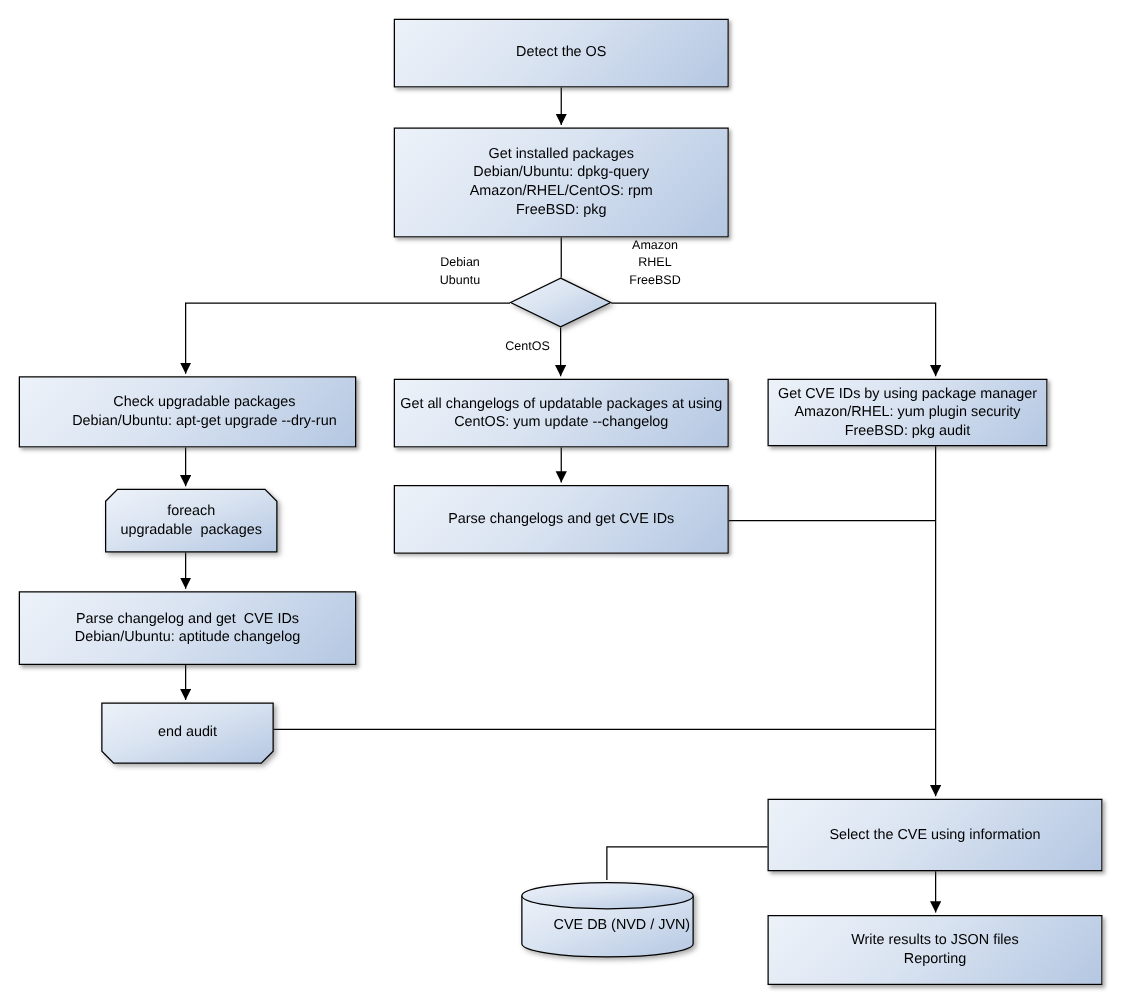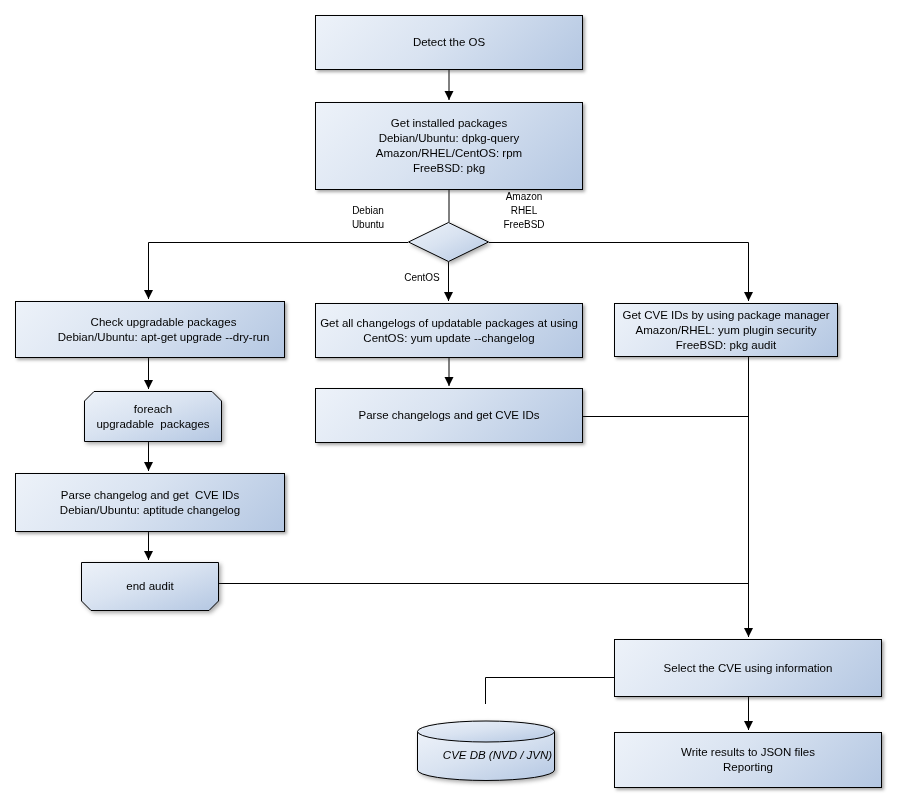--- a/index.html
+++ b/index.html
@@ -154,21 +154,21 @@
   <div class="node rect" style="left:614px; top:303px; width:224px; height:54px;">
     <span class="label">Get CVE IDs by using package manager
 Amazon/RHEL: yum plugin security
 FreeBSD: pkg audit</span>
   </div>
 
   <div class="node rect" style="left:614px; top:639px; width:268px; height:58px;">
     <span class="label">Select the CVE using information</span>
   </div>
 
-  <div class="node shape-node" style="left:417px; top:720px; width:161px; height:62px;font-style:italic;">
+  <div class="node shape-node" style="left:417px; top:705px; width:161px; height:62px;">
     <svg width="138" height="62">
       <path d="M0.5,11.5 L0.5,50 A68.5,10.5 0 0 0 137.5,50 L137.5,11.5" fill="url(#nodeGrad)" style="stroke: var(--border, #000)" stroke-width="1"></path>
       <ellipse cx="69" cy="11.5" rx="68.5" ry="10.5" fill="url(#nodeGrad)" style="stroke: var(--border, #000)" stroke-width="1"></ellipse>
     </svg>
     <span class="label" style="margin-top:8px;">CVE DB (NVD / JVN)</span>
   </div>
 
   <div class="node rect" style="left:614px; top:732px; width:268px; height:56px;">
     <span class="label">Write results to JSON files
 Reporting</span>

